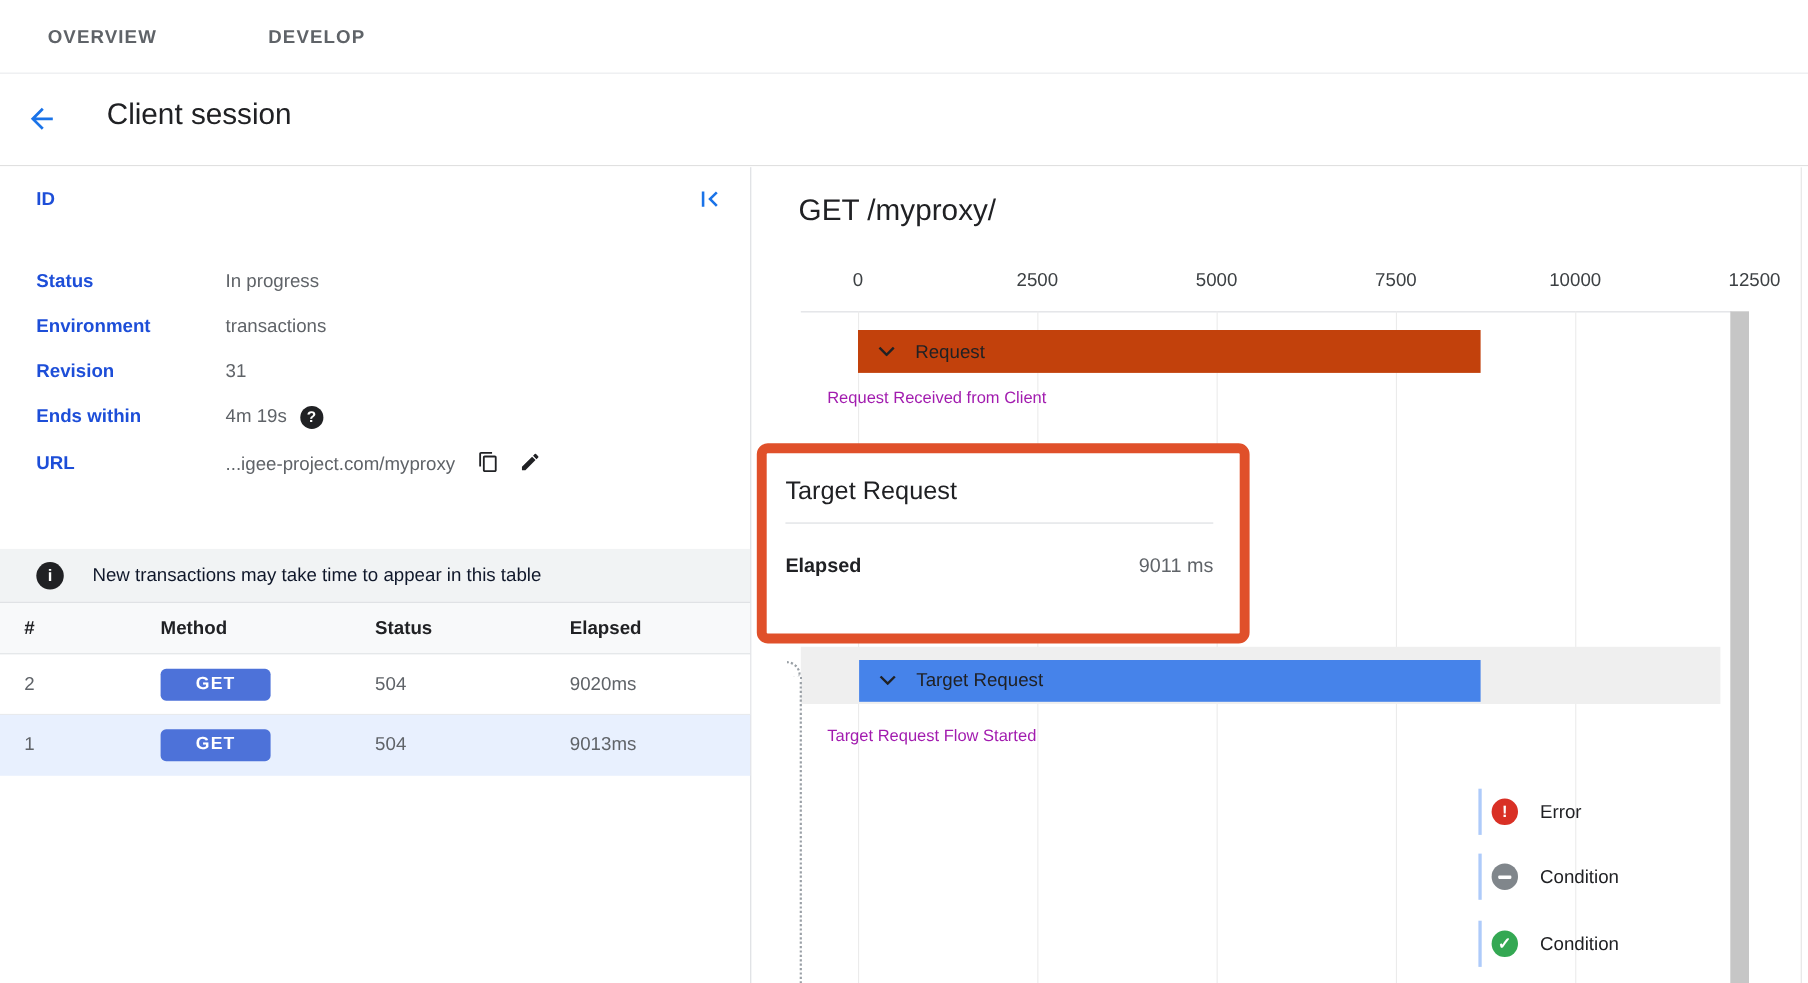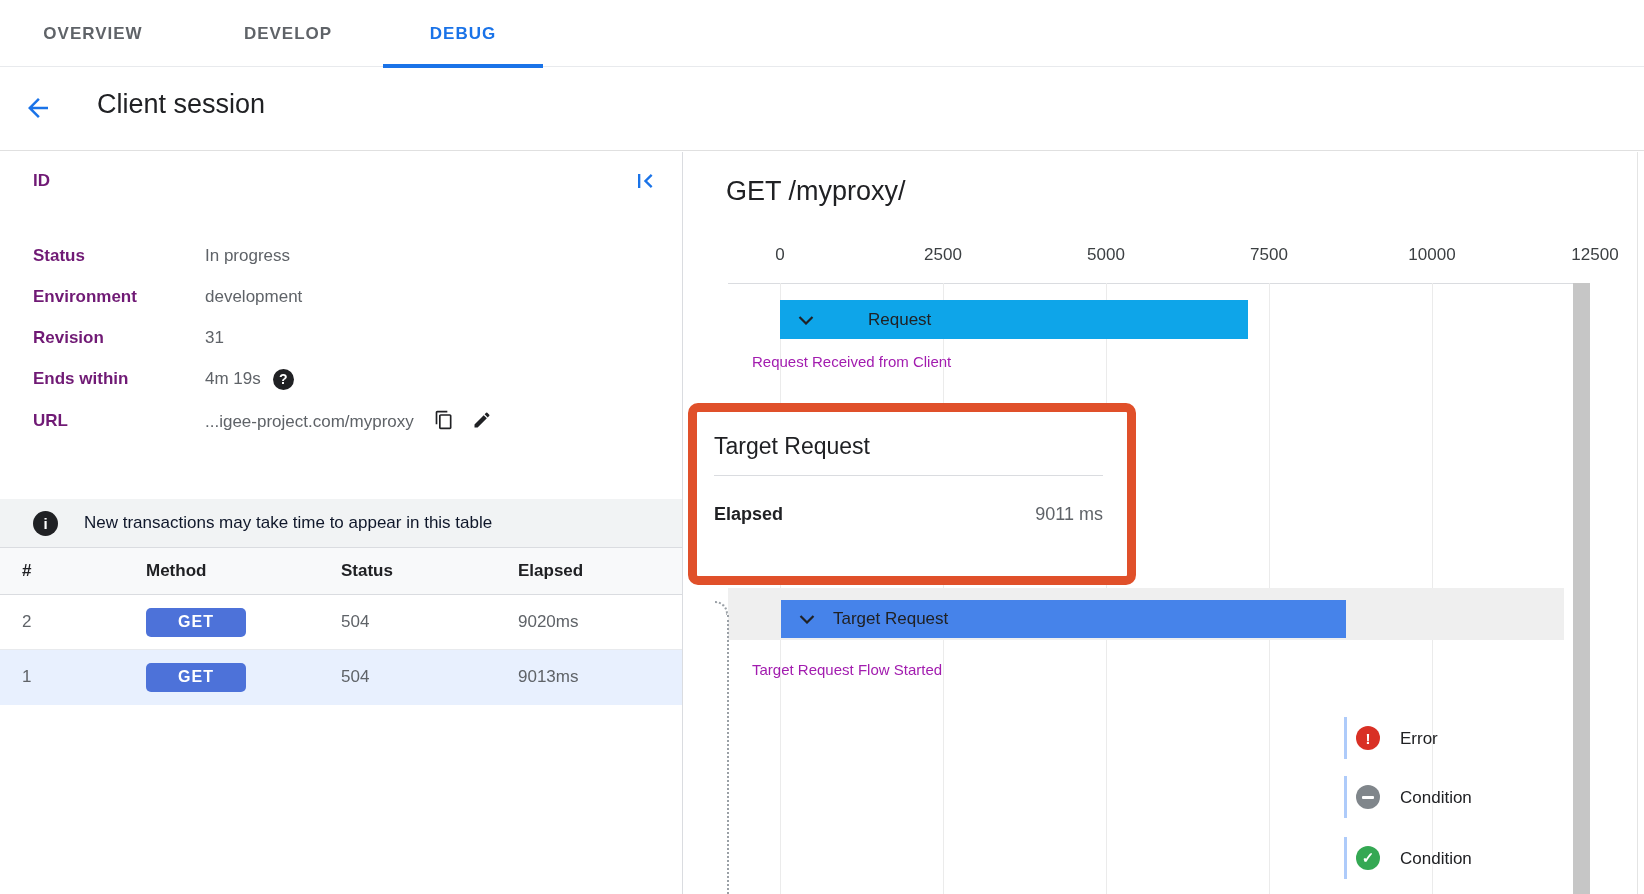--- a/index.html
+++ b/index.html
@@ -14,21 +14,21 @@
   .tab.active::after { content:""; position:absolute; left:0; right:0; bottom:-1px; height:4px; background:#1a73e8; }
 
   
   .page-header { position:absolute; top:67px; left:0; width:1644px; height:84px; background:#fff; border-bottom:1px solid #e0e0e0; z-index:4; }
   .back-btn { position:absolute; left:22px; top:26px; width:32px; height:32px; background:none; border:none; cursor:pointer; }
   .page-title { position:absolute; left:97px; top:22px; font-size:27px; font-weight:normal; color:#202124; }
 
   
   .left-panel { position:absolute; top:152px; left:0; width:683px; height:742px; background:#fff; border-right:1px solid #dadce0; overflow:hidden; }
   .frow { position:absolute; left:33px; width:630px; display:flex; align-items:flex-start; }
-  .flabel { width:172px; font-size:17px; font-weight:bold; color:#701a75; line-height:22px; }
+  .flabel { width:172px; font-size:17px; font-weight:bold; color:#1d4ed8; line-height:22px; }
   .fvalue { width:278px; font-size:17px; color:#5f6368; line-height:22px; }
   .fvalue.wrap { line-height:31px; margin-top:-4px; }
   .fvalue-flex { display:flex; align-items:center; white-space:nowrap; font-size:17px; color:#5f6368; line-height:22px; }
   .help-icon { display:inline-flex; width:21px; height:21px; border-radius:50%; background:#202124; color:#fff;
                font-size:14px; font-weight:bold; align-items:center; justify-content:center; margin-left:12px; cursor:pointer; }
   .inline-icon-btn { background:none; border:none; cursor:pointer; padding:0; display:inline-flex; }
   .copy-btn { margin-left:20px; } .edit-btn { margin-left:18px; }
   .collapse-btn { position:absolute; left:630px; top:15px; width:30px; height:30px; background:none; border:none; cursor:pointer; }
 
   .banner { position:absolute; left:0; top:347px; width:683px; height:48px; background:#f1f3f4; display:flex; align-items:center; }
@@ -50,21 +50,21 @@
                font-size:16px; font-weight:bold; letter-spacing:1px; align-items:center; justify-content:center; }
 
   
   .right-panel { position:absolute; top:152px; left:684px; width:960px; height:742px; background:#fff; overflow:hidden; }
   .trace-title { position:absolute; left:42px; top:24px; font-size:27px; font-weight:normal; color:#202124; }
   .tick { position:absolute; top:93px; width:100px; text-align:center; font-size:17px; color:#3c4043; }
   .axis-line { position:absolute; left:44px; top:131px; width:846px; height:1px; background:#dadce0; }
   .gridline { position:absolute; top:131px; width:1px; height:611px; background:#ebebeb; }
   .row-strip { position:absolute; left:44px; top:436px; width:836px; height:52px; background:#efefef; }
   .phase-bar { position:absolute; height:39px; display:flex; align-items:center; padding-left:18px; cursor:pointer; }
-  .bar-request { left:96px; top:148px; width:468px; background:#0ea5e9;gap:36px; }
+  .bar-request { left:96px; top:148px; width:566px; background:#c2410c; }
   .bar-target  { left:97px; top:448px; width:565px; height:38px; background:#4683ea; }
   .phase-label { margin-left:18px; font-size:17px; color:#202124; }
   .event-text { position:absolute; left:68px; font-size:15px; color:#a21caf; }
   .dash-curve { position:absolute; left:31px; top:449px; width:13px; height:14px;
                 border-top:2px dotted #9aa0a6; border-right:2px dotted #9aa0a6; border-top-right-radius:14px; }
   .dash-line { position:absolute; left:43px; top:463px; width:0; height:279px; border-left:2px dotted #9aa0a6; }
 
   .tooltip { position:absolute; left:4px; top:251px; width:448px; height:182px; background:#fff;
              border:9px solid #e0502a; border-radius:10px; z-index:3; }
   .tooltip-title { margin:21px 24px 0 17px; font-size:23px; font-weight:normal; color:#202124; }
@@ -86,21 +86,20 @@
   .panel-right-border { position:absolute; left:953px; top:0; width:1px; height:742px; background:#e4e4e4; }
 </style>
 </head>
 <body>
 
 <div class="screen">
 
   <div class="tabbar">
     <div class="tab" style="left:13px">OVERVIEW</div>
     <div class="tab" style="left:208px">DEVELOP</div>
-    <div class="tab active" style="left:383px">DEBUG</div>
   </div>
 
   <div class="page-header">
     <button class="back-btn">
       <span>
         <svg width="30" height="30" viewBox="0 0 24 24">
             <path fill="#1a73e8" d="M20 11H7.83l5.59-5.59L12 4l-8 8 8 8 1.41-1.41L7.83 13H20v-2z"></path>
           </svg>
       </span>
     </button>
@@ -111,21 +110,21 @@
 
     <div class="frow" style="top:18px">
       <div class="flabel">ID</div>
     </div>
     <div class="frow" style="top:93px">
       <div class="flabel">Status</div>
       <div class="fvalue">In progress</div>
     </div>
     <div class="frow" style="top:134px">
       <div class="flabel">Environment</div>
-      <div class="fvalue">development</div>
+      <div class="fvalue">transactions</div>
     </div>
     <div class="frow" style="top:175px">
       <div class="flabel">Revision</div>
       <div class="fvalue">31</div>
     </div>
     <div class="frow" style="top:216px">
       <div class="flabel">Ends within</div>
       <div class="fvalue-flex">
         <span>4m 19s</span>
         <span class="help-icon">?</span>

